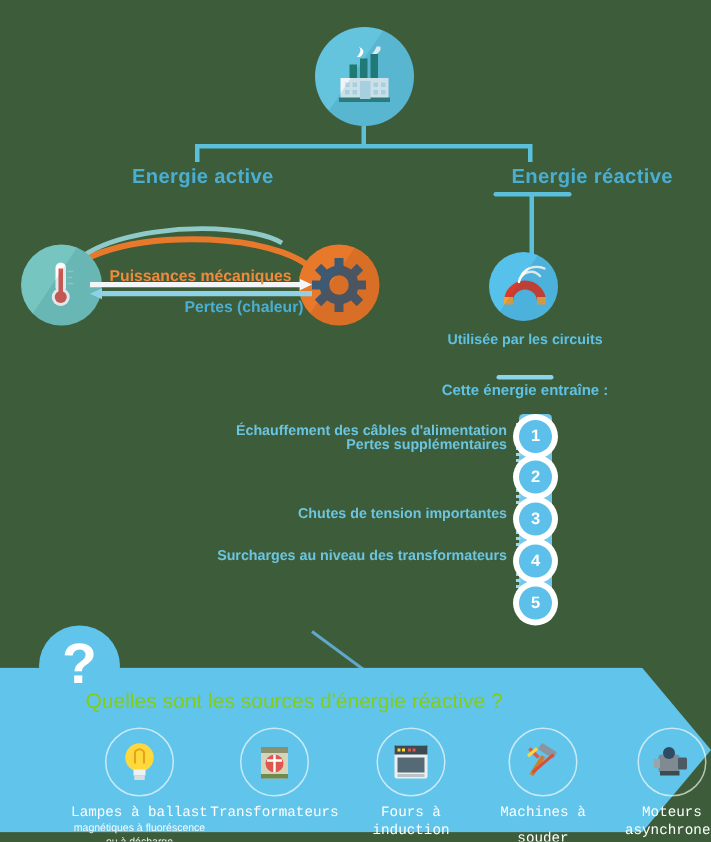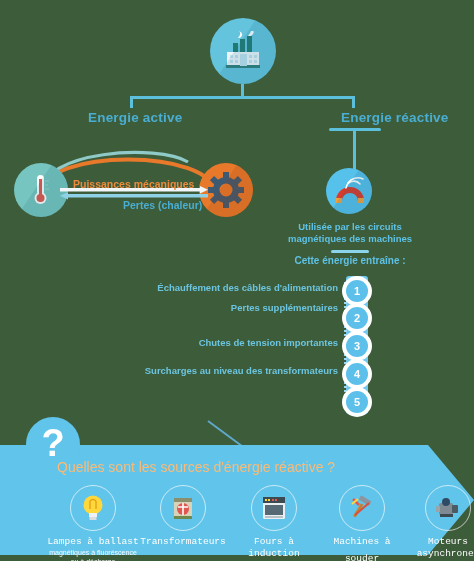--- a/index.html
+++ b/index.html
@@ -55,21 +55,21 @@
          display:flex;align-items:center;justify-content:center;font-size:11px;font-weight:bold;}
   .item-txt{position:absolute;right:136px;color:#6cc5e0;font-weight:bold;font-size:9.5px;white-space:nowrap;text-align:left;}
 
   
   #banner{position:absolute;left:0;top:445px;width:474px;height:110px;}
   .bannerbg{position:absolute;left:0;top:0;width:474px;height:110px;background:#61c4ea;
     clip-path:polygon(0 0, 428px 0, 474px 55px, 428px 110px, 0 110px);}
   .qbubble{position:absolute;left:26px;top:-28px;width:54px;height:54px;border-radius:50%;background:#61c4ea;
     display:flex;align-items:center;justify-content:center;}
   .qbubble span{color:#fff;font-size:38px;font-weight:bold;line-height:1;margin-top:-2px;}
-  #qtitle{position:absolute;left:57px;top:14px;color:#fdba74;font-size:14px;white-space:nowrap;}
+  #qtitle{position:absolute;left:57px;top:14px;color:#84cc16;font-size:14px;white-space:nowrap;}
 
   .src{position:absolute;top:40px;width:92px;text-align:center;}
   .src .ring{margin:0 auto;width:44px;height:44px;border-radius:50%;border:1.5px solid rgba(255,255,255,.65);
     display:flex;align-items:center;justify-content:center;}
   .src .lbl{margin-top:5px;color:#fff;font-size:9.5px;line-height:11.5px;font-family:Liberation Mono, monospace;}
   .src .sub{color:#fff;font-size:7px;line-height:9px;opacity:.95;}
 
   .leader{position:absolute;left:206px;top:419px;width:46px;height:34px;}
 </style>
 </head>
@@ -168,38 +168,37 @@
       <rect x="25" y="21" width="6" height="5" fill="#f2a23c"></rect>
       <g fill="none" stroke="#fff" stroke-width="1.6" stroke-linecap="round">
         <path d="M13 11 A8 8 0 0 1 27 7"></path>
         <path d="M15 6 A12 12 0 0 1 30 2"></path>
       </g>
     </svg>
   </div>
 
   <div class="rtext" id="util">
     <div>Utilisée par les circuits</div>
-    <div>magnétiques des machines</div>
   </div>
   <div class="divider"></div>
   <div class="rtext" id="entraine">Cette énergie entraîne :</div>
 
   <div id="rail">
     <div class="notch"></div>
   </div>
 
   <div class="badge" style="top:276px;">
     <div class="inner">1</div>
   </div>
   <div class="item-txt" style="top:282px;">Échauffement des câbles d'alimentation</div>
 
   <div class="badge" style="top:303px;">
     <div class="inner">2</div>
   </div>
-  <div class="item-txt" style="top:302px;">Pertes supplémentaires</div>
+  <div class="item-txt" style="top:291px;">Pertes supplémentaires</div>
 
   <div class="badge" style="top:331px;">
     <div class="inner">3</div>
   </div>
   <div class="item-txt" style="top:337px;">Chutes de tension importantes</div>
 
   <div class="badge" style="top:359px;">
     <div class="inner">4</div>
   </div>
   <div class="item-txt" style="top:365px;">Surcharges au niveau des transformateurs</div>

